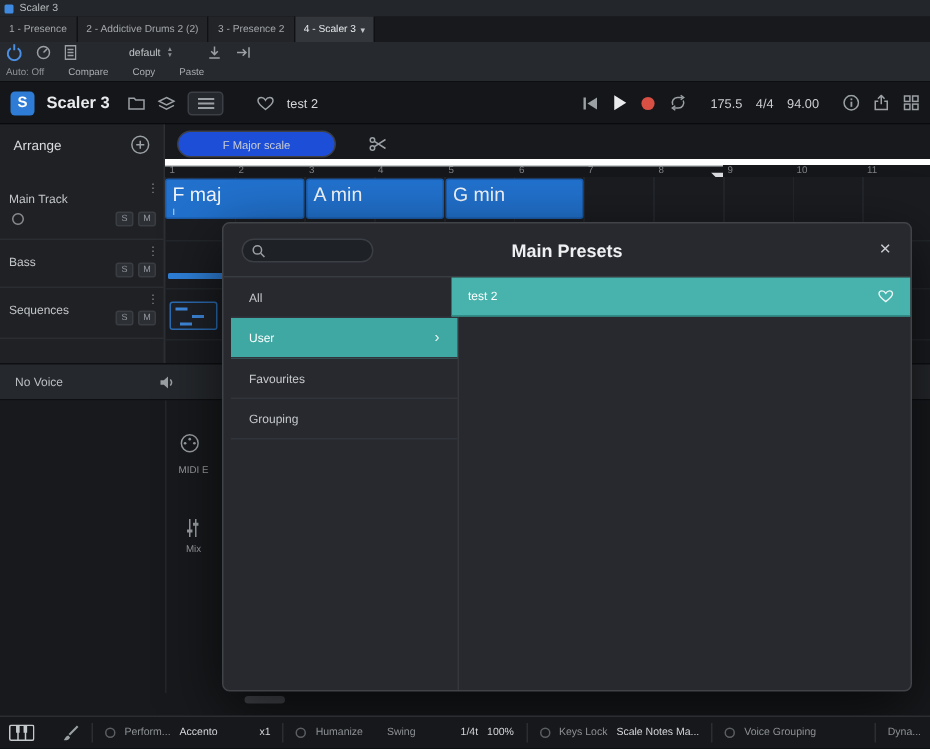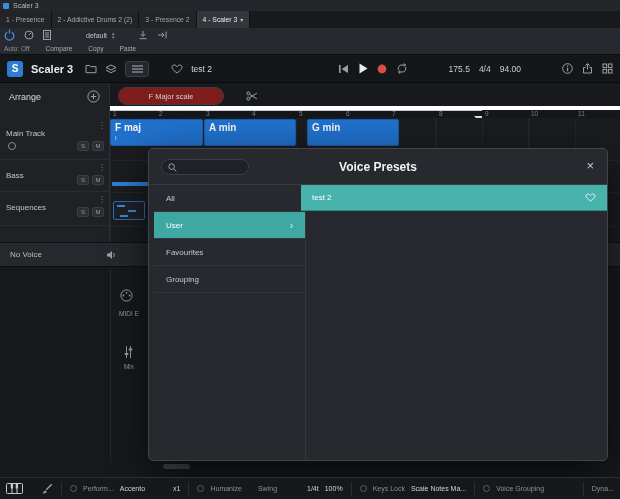--- a/index.html
+++ b/index.html
@@ -31,38 +31,38 @@
 
 
 .sheader{left:0;top:55px;width:620px;height:28px;background:#141619;border-bottom:1px solid #090a0b;display:flex;align-items:center;justify-content:space-between;padding:0 7px}
 .sh-left{display:flex;align-items:center;gap:8px}
 .logo{width:16px;height:16px;border-radius:3px;background:#2e7cd6;color:#fff;font-size:10px;font-weight:bold;display:flex;align-items:center;justify-content:center}
 .app-name{font-size:11px;font-weight:bold;color:#e9ebed;margin-right:4px}
 .menu-btn{width:24px;height:16px;border:1px solid #3c3f45;border-radius:3px;background:#24272c;display:flex;align-items:center;justify-content:center}
 .preset-name{font-size:8.5px;color:#d4d6d9}
 .sh-right{display:flex;align-items:center;gap:9px}
 .num{font-size:8.5px;color:#ccced1}
-.gapr{margin-right:32px}
+.gapr{margin-right:7px}
 
 
 .subheader{left:0;top:83px;width:620px;height:27px;background:#17191c;border-bottom:4px solid #ffffff}
 .arrange{position:absolute;left:0;top:0;width:110px;height:27px;background:#1f2125;display:flex;align-items:center;justify-content:space-between;padding:0 9px;border-right:1px solid #2c2f34}
 .arrange .t{font-size:9px;color:#d8dadc}
-.scale-pill{position:absolute;left:118px;top:4px;width:106px;height:18px;border:1px solid #3c3f45;border-radius:9px;background:#7f1d1d;display:flex;align-items:center;justify-content:center;font-size:7.5px;color:#ced0d3}
+.scale-pill{position:absolute;left:118px;top:4px;width:106px;height:18px;border:1px solid #3c3f45;border-radius:9px;background:#1d4ed8;display:flex;align-items:center;justify-content:center;font-size:7.5px;color:#ced0d3}
 .scissors{position:absolute;left:246px;top:8px}
 
 
 .ruler{left:110px;top:110px;width:510px;height:8px;background:#15171a}
 .ruler .n{position:absolute;top:0;font-size:6.5px;color:#7e8186}
 .endline{left:110px;top:110px;width:372px;height:1px;background:#c6c9cc}
 .endmark{left:474px;top:110px}
 .timeline{left:110px;top:118px;width:510px;height:124px;background:#1a1c20;background-image:repeating-linear-gradient(to right,#22252a 0 1px,transparent 1px 46.5px)}
 .hline{position:absolute;left:110px;width:510px;height:1px;background:#23262a}
 .chord{position:absolute;top:119px;height:27px;background:#2171cd;border:1px solid #1a5cab;border-radius:2px;padding:2px 4px;cursor:default}
-.chord .cn{font-size:10px;color:#f2f5f8;font-weight:bold}
+.chord .cn{font-size:13px;color:#f2f5f8;font-weight:normal}
 .chord .rn{font-size:6px;color:#cfe0f4;margin-top:2px}
 .bass-clip{left:112px;top:182px;width:46px;height:4px;background:#2e7fd8;border-radius:1px}
 .seq-clip{left:113px;top:201px;width:32px;height:19px;background:#1e2228;border:1px solid #2c6cb4;border-radius:2px}
 .seq-clip i{position:absolute;height:2px;width:8px;background:#3f8ae0}
 
 
 .panel{left:0;top:110px;width:110px;height:132px;background:#1f2125;border-right:1px solid #2c2f34}
 .trk{position:absolute;left:0;width:110px;border-bottom:1px solid #2a2d31;padding:4px 6px 0}
 .trk-name{font-size:8px;color:#c3c6c9}
 .trk-dots{position:absolute;right:4px;top:3px;font-size:8px;color:#84878b}
@@ -308,21 +308,21 @@
   <div class="hline" style="top:226px"></div>
 
   <div class="chord" style="left:110px;width:93px">
     <div class="cn">F maj</div>
     <div class="rn">I</div>
   </div>
   <div class="chord" style="left:204px;width:92px">
     <div class="cn">A min</div>
     <div class="rn"></div>
   </div>
-  <div class="chord" style="left:307px;width:92px">
+  <div class="chord" style="left:297px;width:92px">
     <div class="cn">G min</div>
     <div class="rn"></div>
   </div>
 
   <div class="abs bass-clip"></div>
   <div class="abs seq-clip">
     <i style="left:3px;top:3px"></i>
       <i style="left:14px;top:8px"></i>
       <i style="left:6px;top:13px"></i>
   </div>
@@ -392,21 +392,21 @@
     <div class="m-head">
       <div class="search">
         <span class="icon">
           <svg width="9" height="9" viewBox="0 0 9 9">
               <circle cx="3.6" cy="3.6" r="2.8" fill="none" stroke="currentColor"></circle>
               <line x1="5.8" y1="5.8" x2="8.3" y2="8.3" stroke="currentColor"></line>
             </svg>
         </span>
         <input placeholder="" style="">
       </div>
-      <div class="m-title">Voice Presets</div>
+      <div class="m-title">Main Presets</div>
       <div class="m-close">×</div>
     </div>
     <div class="m-body">
       <div class="m-side">
         <div class="cat">All</div>
         <div class="cat selected">
           <span>User</span>
           <span class="chev">›</span>
         </div>
         <div class="cat">Favourites</div>

